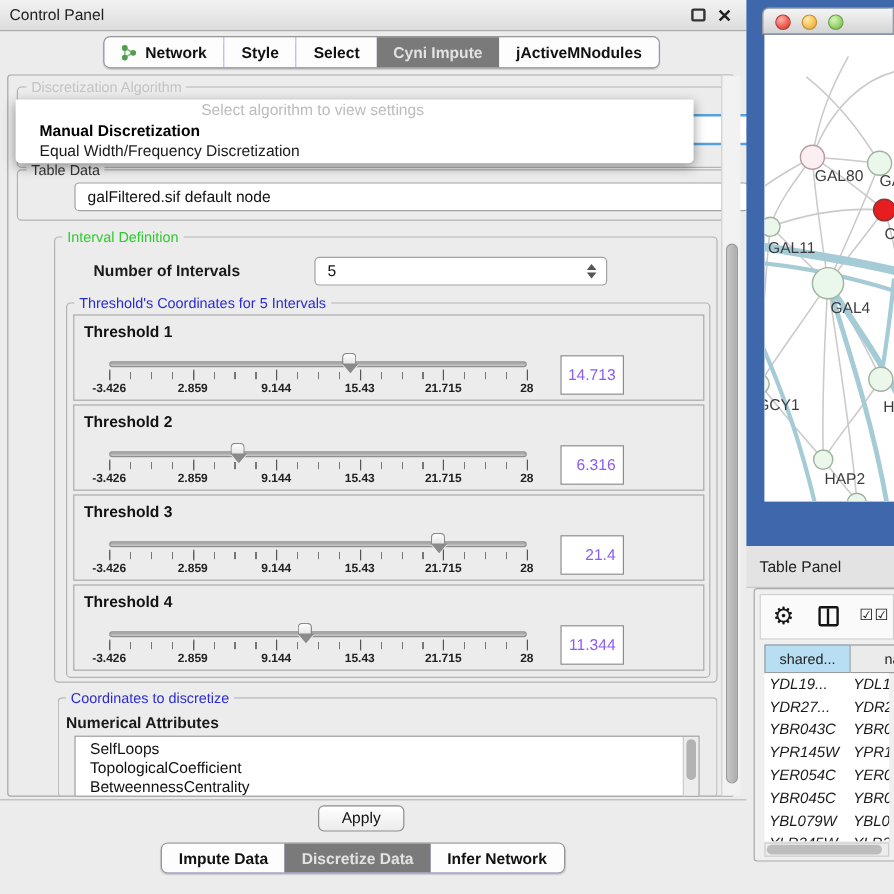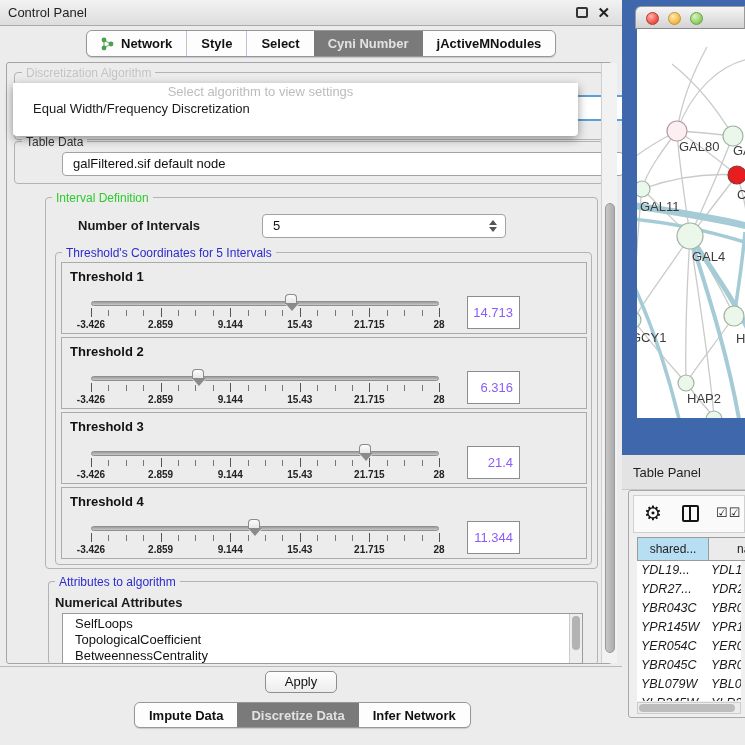--- a/index.html
+++ b/index.html
@@ -140,37 +140,38 @@
     </div>
     <div class="sep"></div>
     <div class="tab">
         <span>Style</span>
       </div>
     <div class="sep"></div>
     <div class="tab">
         <span>Select</span>
       </div>
     <div class="tab sel">
-        <span>Cyni Number</span>
+        <span>Cyni Impute</span>
       </div>
     <div class="tab">
         <span>jActiveMNodules</span>
       </div>
   </div>
 
   <div class="panel-frame"></div>
 
   <div class="group" style="left:14px; top:72px; width:590px; height:68px;"></div>
   <span class="group-label g-faded" style="left:22px; top:66px;">Discretization Algorithm</span>
   <div class="combo focus-ring" style="left:22px; top:95px; width:578px; height:26px;">
     <span class="spinner"></span>
   </div>
 
   <div class="popup">
     <div class="p-row ghost">Select algorithm to view settings</div>
+    <div class="p-row bold">Manual Discretization</div>
     <div class="p-row">Equal Width/Frequency Discretization</div>
   </div>
 
   <div class="group" style="left:14px; top:141px; width:590px; height:43px;"></div>
   <span class="group-label" style="left:22px; top:135px; color:#333;">Table Data</span>
   <div class="combo" style="left:22px; top:152px; width:562px; height:24px;">
     <span class="val">galFiltered.sif default node</span>
     <span class="spinner"></span>
   </div>
 
@@ -288,21 +289,21 @@
         <span class="t2">9.144</span>
           <span class="t3">15.43</span>
         <span class="t4">21.715</span>
           <span class="t5">28</span>
       </div>
     </div>
     <div class="val-box">11.344</div>
   </div>
 
   <div class="group" style="left:48px; top:581px; width:550px; height:83px; border-bottom:none;"></div>
-  <span class="group-label g-blue" style="left:55px; top:575px;">Attributes to algorithm</span>
+  <span class="group-label g-blue" style="left:55px; top:575px;">Coordinates to discretize</span>
   <span style="position:absolute; left:55px; top:595px; font-size:13px; font-weight:bold;">Numerical Attributes</span>
   <div class="list-box" style="left:62px; top:613px; width:521px; height:51px;">
     <div class="li" style="padding-top:2px;">SelfLoops</div>
     <div class="li">TopologicalCoefficient</div>
     <div class="li">BetweennessCentrality</div>
     <div class="list-sb">
         <div class="thumbv"></div>
       </div>
   </div>
 

